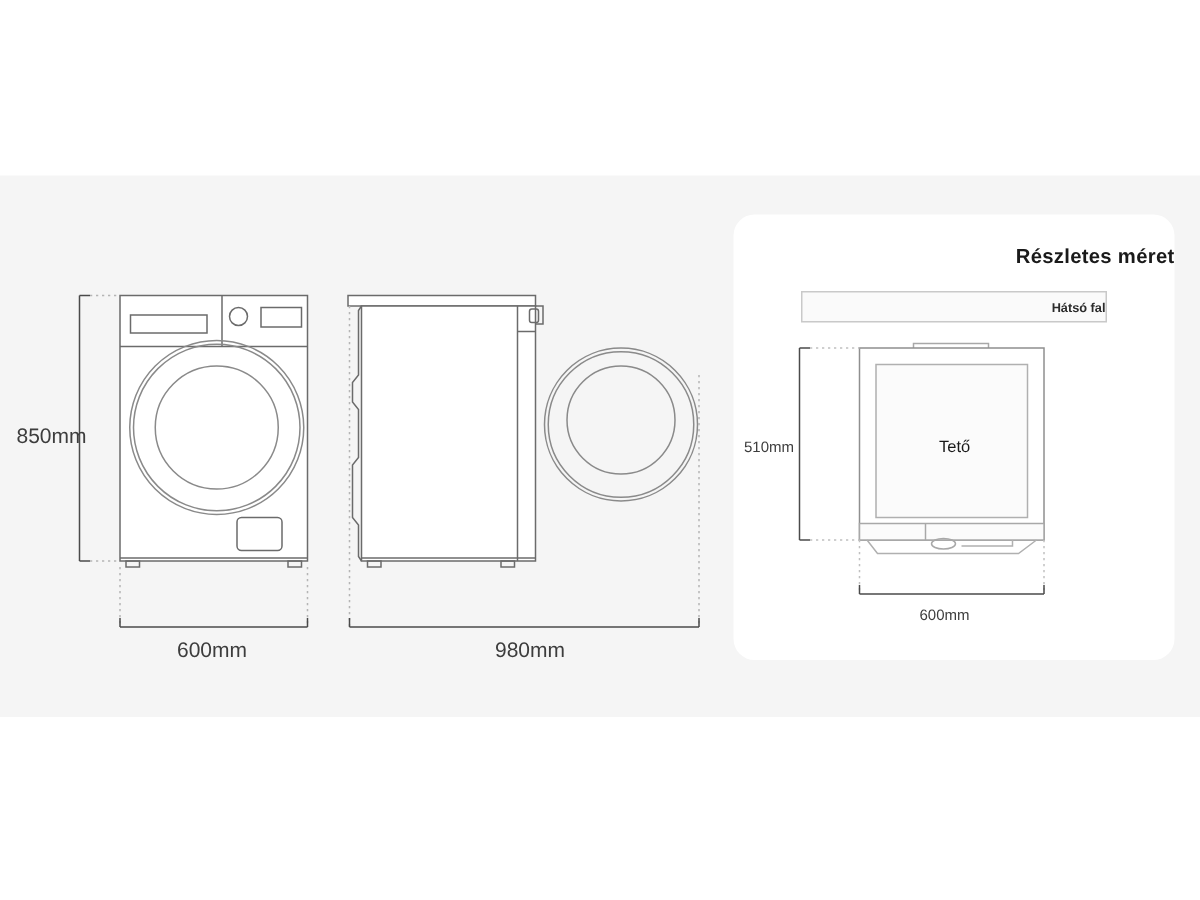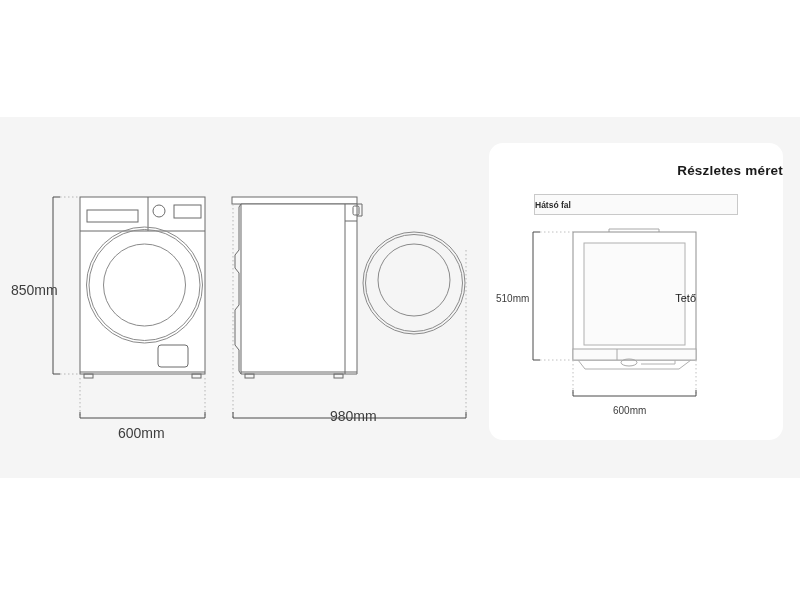--- a/index.html
+++ b/index.html
@@ -18,33 +18,33 @@
     position:absolute;left:489px;top:143px;width:294px;height:297px;
     background:#ffffff;border-radius:14px;
   }
   .card-title{
     position:absolute;left:0;top:20px;width:294px;text-align:right;
     font-size:13.5px;font-weight:bold;color:#1a1a1a;letter-spacing:.2px;
   }
   .wall-bar{
     position:absolute;left:45px;top:51px;width:204px;height:21px;
     background:#fafafa;border:1px solid #c9c9c9;box-sizing:border-box;
-    display:flex;align-items:center;justify-content:flex-start;
+    display:flex;align-items:center;justify-content:flex-end;
   }
   .wall-bar span{font-size:8.5px;font-weight:bold;color:#2b2b2b;}
 
   .teto-label{
-    position:absolute;left:137px;top:149px;width:70px;text-align:right;
+    position:absolute;left:137px;top:149px;width:70px;text-align:left;
     font-size:11px;color:#1a1a1a;
   }
 
   .dim-text{position:absolute;font-size:14px;color:#3d3d3d;white-space:nowrap;}
   .dim-850{left:11px;top:282px;}
   .dim-600-front{left:118px;top:425px;}
-  .dim-980{left:330px;top:408px;}
+  .dim-980{left:330px;top:425px;}
   .dim-510{left:496px;top:293px;font-size:10px;}
   .dim-600-card{left:613px;top:405px;font-size:10px;}
 </style>
 </head>
 <body>
 
 <div class="stage">
 
   <div class="band"></div>
 

